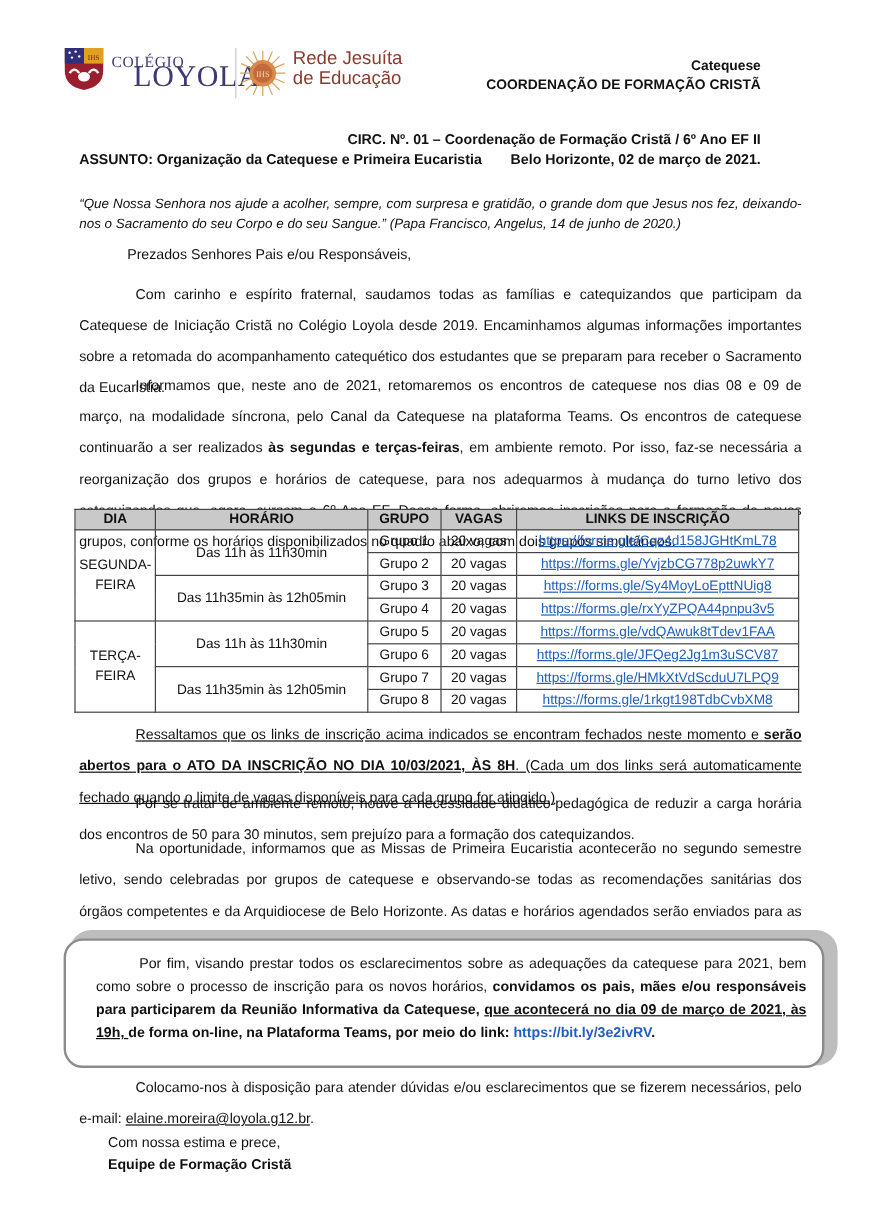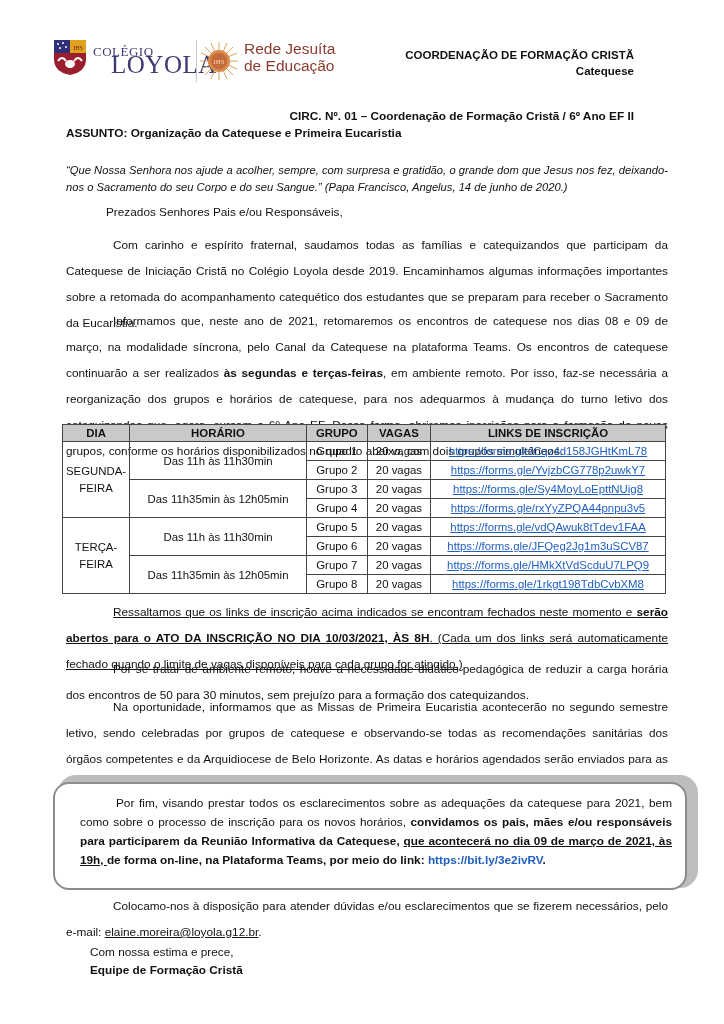--- a/index.html
+++ b/index.html
@@ -74,26 +74,27 @@
     <circle cx="19" cy="19" r="8" fill="#c26a3a"></circle>
     <text x="19" y="22" font-size="7" text-anchor="middle" fill="#f3d9b0" font-family="Liberation Serif, serif">IHS</text>
   </svg>
   <div class="rede-txt">
     <div>Rede Jesuíta</div>
     <div>de Educação</div>
   </div>
 </div>
 
 <div class="abs hdr-right">
+  <div>Catequese</div>
   <div>COORDENAÇÃO DE FORMAÇÃO CRISTÃ</div>
-  <div>Catequese</div>
 </div>
 
 <div class="abs circ">
   <div>CIRC. Nº. 01 – Coordenação de Formação Cristã / 6º Ano EF II</div>
+  <div>Belo Horizonte, 02 de março de 2021.</div>
 </div>
 
 <div class="abs assunto">ASSUNTO: Organização da Catequese e Primeira Eucaristia</div>
 
 <div class="abs quote">
   <span>“Que Nossa Senhora nos ajude a acolher, sempre, com surpresa e gratidão, o grande dom que Jesus nos fez, deixando-nos o Sacramento do seu Corpo e do seu Sangue.”</span><span> (Papa Francisco, Angelus, 14 de junho de 2020.)</span>
 </div>
 
 <div class="abs saud">Prezados Senhores Pais e/ou Responsáveis,</div>
 

